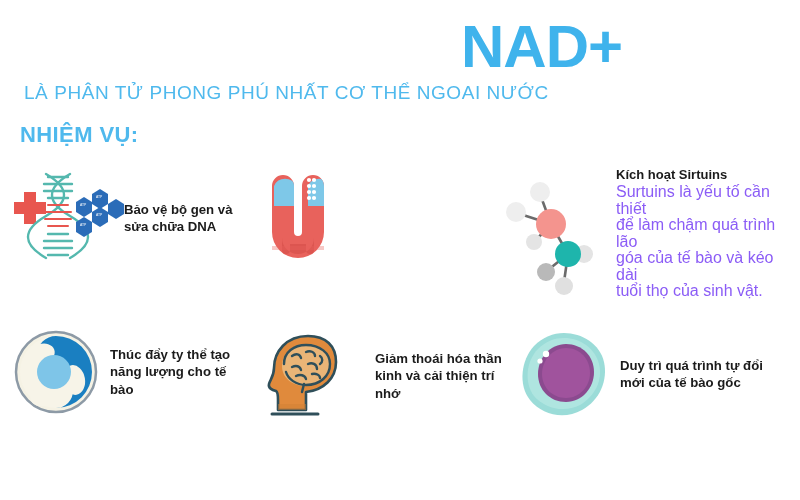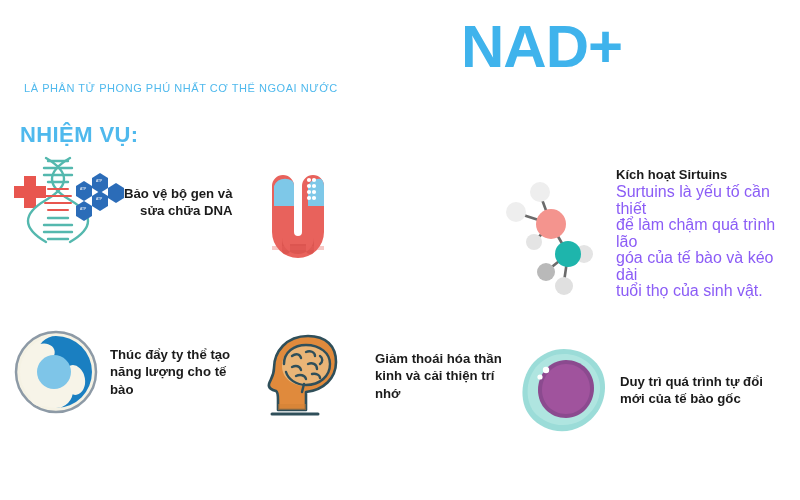--- a/index.html
+++ b/index.html
@@ -32,21 +32,21 @@
     font-size: 60px;
     font-weight: 700;
     color: #3fb3ec;
     letter-spacing: -1px;
     line-height: 58px;
     margin: 0;
     font-family: "Liberation Sans", sans-serif;
     text-align: right;
   }
   .subtitle {
-    font-size: 11px;
+    font-size: 19px;
     color: #4fb9ed;
     letter-spacing: 0.55px;
     margin: 6px 0 0 2px;
     font-weight: 400;
     white-space: nowrap;
   }
   .section-heading {
     position: absolute;
     left: 20px;
     top: 122px;
@@ -82,26 +82,26 @@
   }
   .item-text.with-heading .body {
     display: block;
     font-weight: 500;
     font-size: 16px;
     line-height: 16.5px;
     color: #8b5cf6;
   }
 
   
-  #item-dna      { left: 4px;   top: 156px; width: 250px; text-align: right; }
+  #item-dna      { left: 4px;   top: 172px; width: 250px; }
   #item-telomere { left: 268px; top: 172px; width: 230px; }
   #item-sirtuin  { left: 496px; top: 152px; width: 300px; align-items: flex-end; }
   #item-mito     { left: 14px;  top: 330px; width: 250px; }
   #item-brain    { left: 266px; top: 334px; width: 250px; gap: 19px; }
-  #item-stem     { left: 520px; top: 346px; width: 280px; }
+  #item-stem     { left: 520px; top: 330px; width: 280px; }
 
   #item-dna      .item-text { margin-left: 8px; }
   #item-telomere .item-text { margin-left: 22px; }
   #item-sirtuin  .item-text { margin-left: 12px; padding-top: 14px; }
   #item-mito     .item-text { margin-left: 12px; }
   #item-brain    .item-text { margin-left: 12px; }
   #item-stem     .item-text { margin-left: 12px; }
 
   svg { display: block; overflow: visible; }
 </style>

